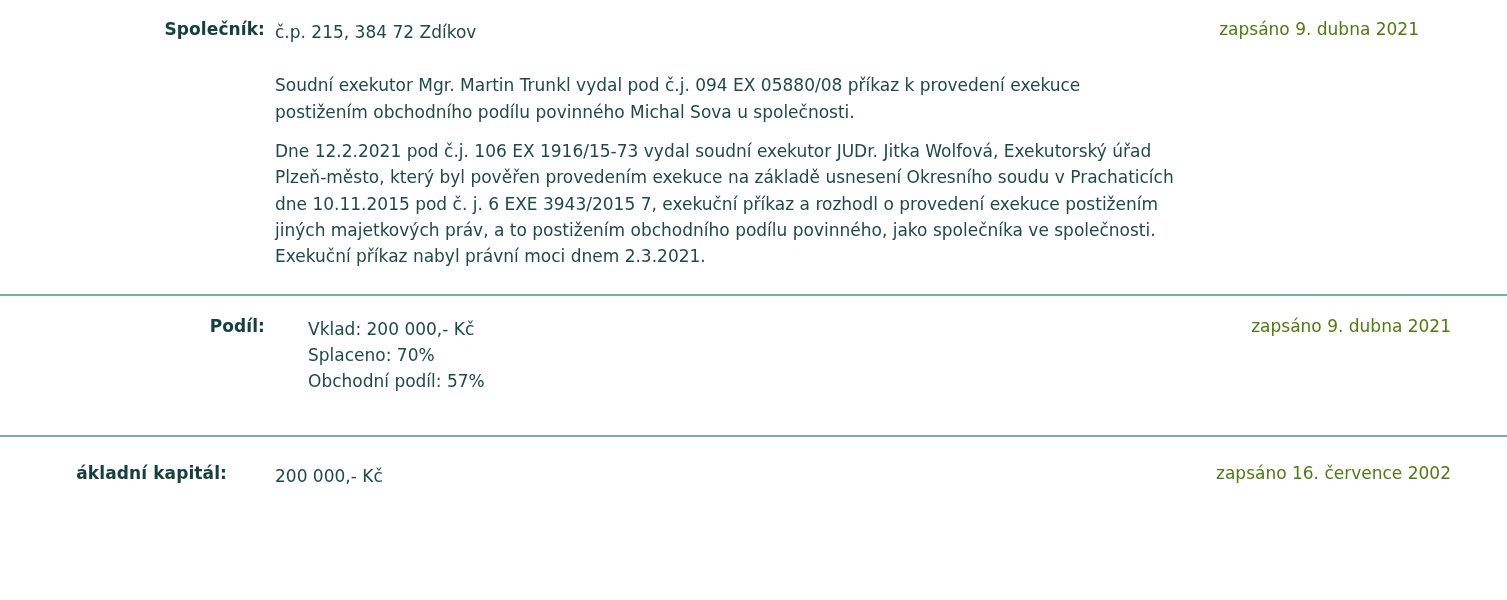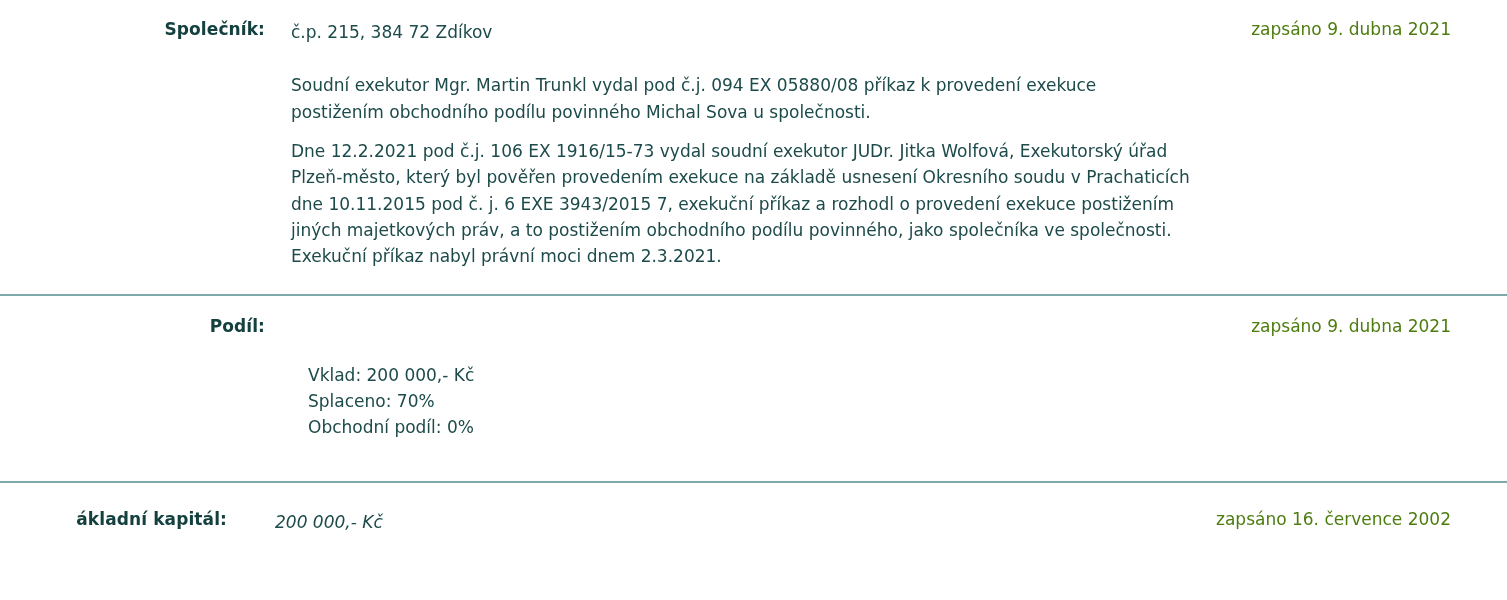--- a/index.html
+++ b/index.html
@@ -19,21 +19,20 @@
     position: relative;
     width: 1507px;
     height: 600px;
     box-sizing: border-box;
   }
 
   .record {
     display: flex;
     align-items: flex-start;
     box-sizing: border-box;
-    justify-content: space-between;
   }
 
   .label-col {
     box-sizing: border-box;
     flex: 0 0 265px;
     text-align: right;
     padding-right: 0px;
     font-weight: bold;
     color: #14403f;
     letter-spacing: 0.1px;
@@ -84,32 +83,30 @@
   }
   #row-podil {
     padding-top: 20px;
     padding-bottom: 40px;
   }
   #row-podil .label-col {
     flex: 0 0 265px;
   }
   #row-podil .body-col {
     padding-left: 43px;
-    margin-top: 46px;
   }
   #row-kapital {
     padding-top: 26px;
   }
   #row-kapital .label-col {
     flex: 0 0 265px;
     margin-left: -38px;
   }
   #row-kapital .body-col {
     padding-left: 48px;
-    font-style: italic;
   }
   .nowrap { white-space: nowrap; }
 </style>
 </head>
 <body>
 
 <div class="page">
 
   <div class="record" id="row-spolecnik">
     <div class="label-col">Společník:</div>
@@ -124,21 +121,21 @@
   </div>
 
   <div class="divider" id="divider-1"></div>
 
   <div class="record" id="row-podil">
     <div class="label-col">Podíl:</div>
     <div class="body-col">
       <div class="lines">
         <div>Vklad: 200 000,- Kč</div>
         <div>Splaceno: 70%</div>
-        <div>Obchodní podíl: 0%</div>
+        <div>Obchodní podíl: 57%</div>
       </div>
     </div>
     <div class="date-col">zapsáno 9. dubna 2021</div>
   </div>
 
   <div class="divider" id="divider-2"></div>
 
   <div class="record" id="row-kapital">
     <div class="label-col">ákladní kapitál:</div>
     <div class="body-col">

